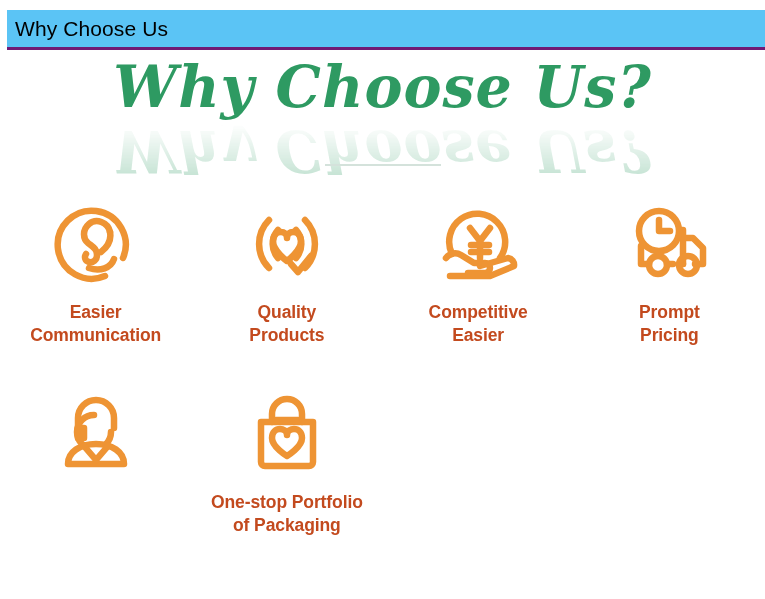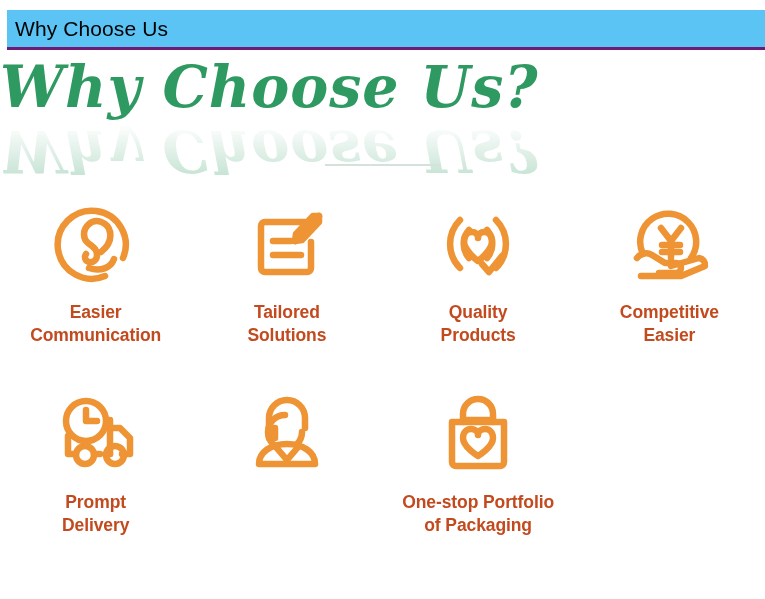--- a/index.html
+++ b/index.html
@@ -43,20 +43,21 @@
     top: 53px;
     width: 765px;
     height: 546px;
     background: #ffffff;
   }
 
   
   .hero {
     position: relative;
     height: 112px;
+    text-align: center;
   }
   .hero-title {
     position: absolute;
     left: 0;
     right: 0;
     top: 2px;
     font-family: "DejaVu Serif", serif;
     font-style: italic;
     font-weight: bold;
     font-size: 57px;
@@ -156,33 +157,20 @@
           <path d="M75 62 A34 34 0 1 0 57 80"></path>
           <path d="M41 72 C52 76 63 72 66 63"></path>
           <path d="M62 36 C60 26 48 22 41 28 C34 34 35 43 40 47 C45 51 49 53 49 59 C49 64 45 67 41 66 C37 65 36 61 38 58"></path>
           <path d="M62 36 C64 46 58 52 53 56"></path>
         </svg>
       </div>
       <div class="feature-label">Easier
 Communication</div>
     </div>
 
-    <div class="feature-cell">
-      <div class="feature-icon">
-        <svg width="96" height="96" viewBox="0 0 96 96" fill="none" stroke="#EE9434" stroke-width="6.5" stroke-linecap="round" stroke-linejoin="round">
-          <path d="M66 26 H26 A4 4 0 0 0 22 30 V72 A4 4 0 0 0 26 76 H68 A4 4 0 0 0 72 72 V46"></path>
-          <line x1="34" y1="45" x2="52" y2="45"></line>
-          <line x1="34" y1="59" x2="62" y2="59"></line>
-          <path d="M56 45 L80 20"></path>
-          <path d="M56 45 L57 38 L74 20 L80 20 L80 26 L63 44 Z"></path>
-        </svg>
-      </div>
-      <div class="feature-label">Tailored
-Solutions</div>
-    </div>
 
     <div class="feature-cell">
       <div class="feature-icon">
         <svg width="96" height="96" viewBox="0 0 96 96" fill="none" stroke="#EE9434" stroke-width="6.5" stroke-linecap="round" stroke-linejoin="round">
           <path d="M30 24 A34 34 0 0 0 30 72"></path>
           <path d="M39 34 A21 21 0 0 0 39 62"></path>
           <path d="M66 24 A34 34 0 0 1 66 72"></path>
           <path d="M57 34 A21 21 0 0 1 57 62"></path>
           <path d="M48 65 C48 65 34 55 34 45 C34 39 38 36 42 36 C45 36 48 38 48 42 C48 38 51 36 54 36 C58 36 62 39 62 45 C62 55 48 65 48 65 Z"></path>
           <path d="M52 68 L59 76 L72 60"></path>
@@ -216,21 +204,21 @@
           <path d="M44 34 H62 V68"></path>
           <path d="M62 42 H72 L82 52 V68 H74"></path>
           <path d="M62 68 H58"></path>
           <circle cx="37" cy="69" r="9"></circle>
           <circle cx="67" cy="69" r="9"></circle>
           <circle cx="38" cy="35" r="20" fill="#ffffff"></circle>
           <path d="M38 24 V35 H49"></path>
         </svg>
       </div>
       <div class="feature-label">Prompt
-Delivery</div>
+Pricing</div>
     </div>
 
     <div class="feature-cell">
       <div class="feature-icon">
         <svg width="96" height="96" viewBox="0 0 96 96" fill="none" stroke="#EE9434" stroke-width="6.5" stroke-linecap="round" stroke-linejoin="round">
           <path d="M63 46 A17 17 0 1 1 46 29"></path>
           <path d="M30 42 V32 A18 18 0 0 1 66 32 V42"></path>
           <path d="M30 42 H36 V52 H30 Z"></path>
           <path d="M20 78 C20 66 32 58 48 58 C64 58 76 66 76 78 Z" fill="#ffffff"></path>
           <path d="M36 60 L48 74 L60 60"></path>

